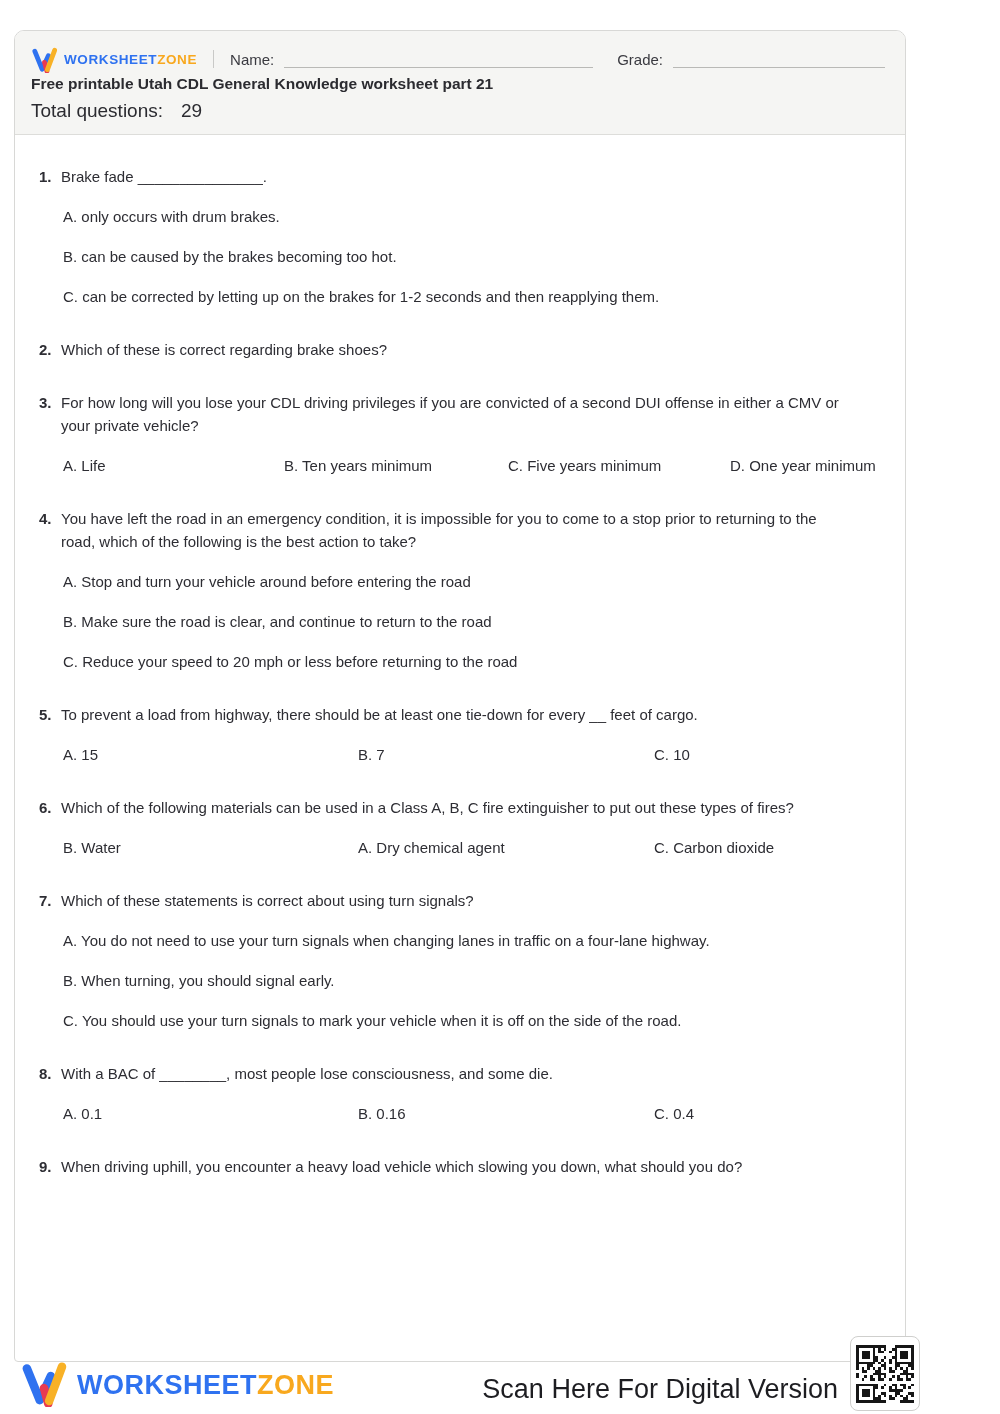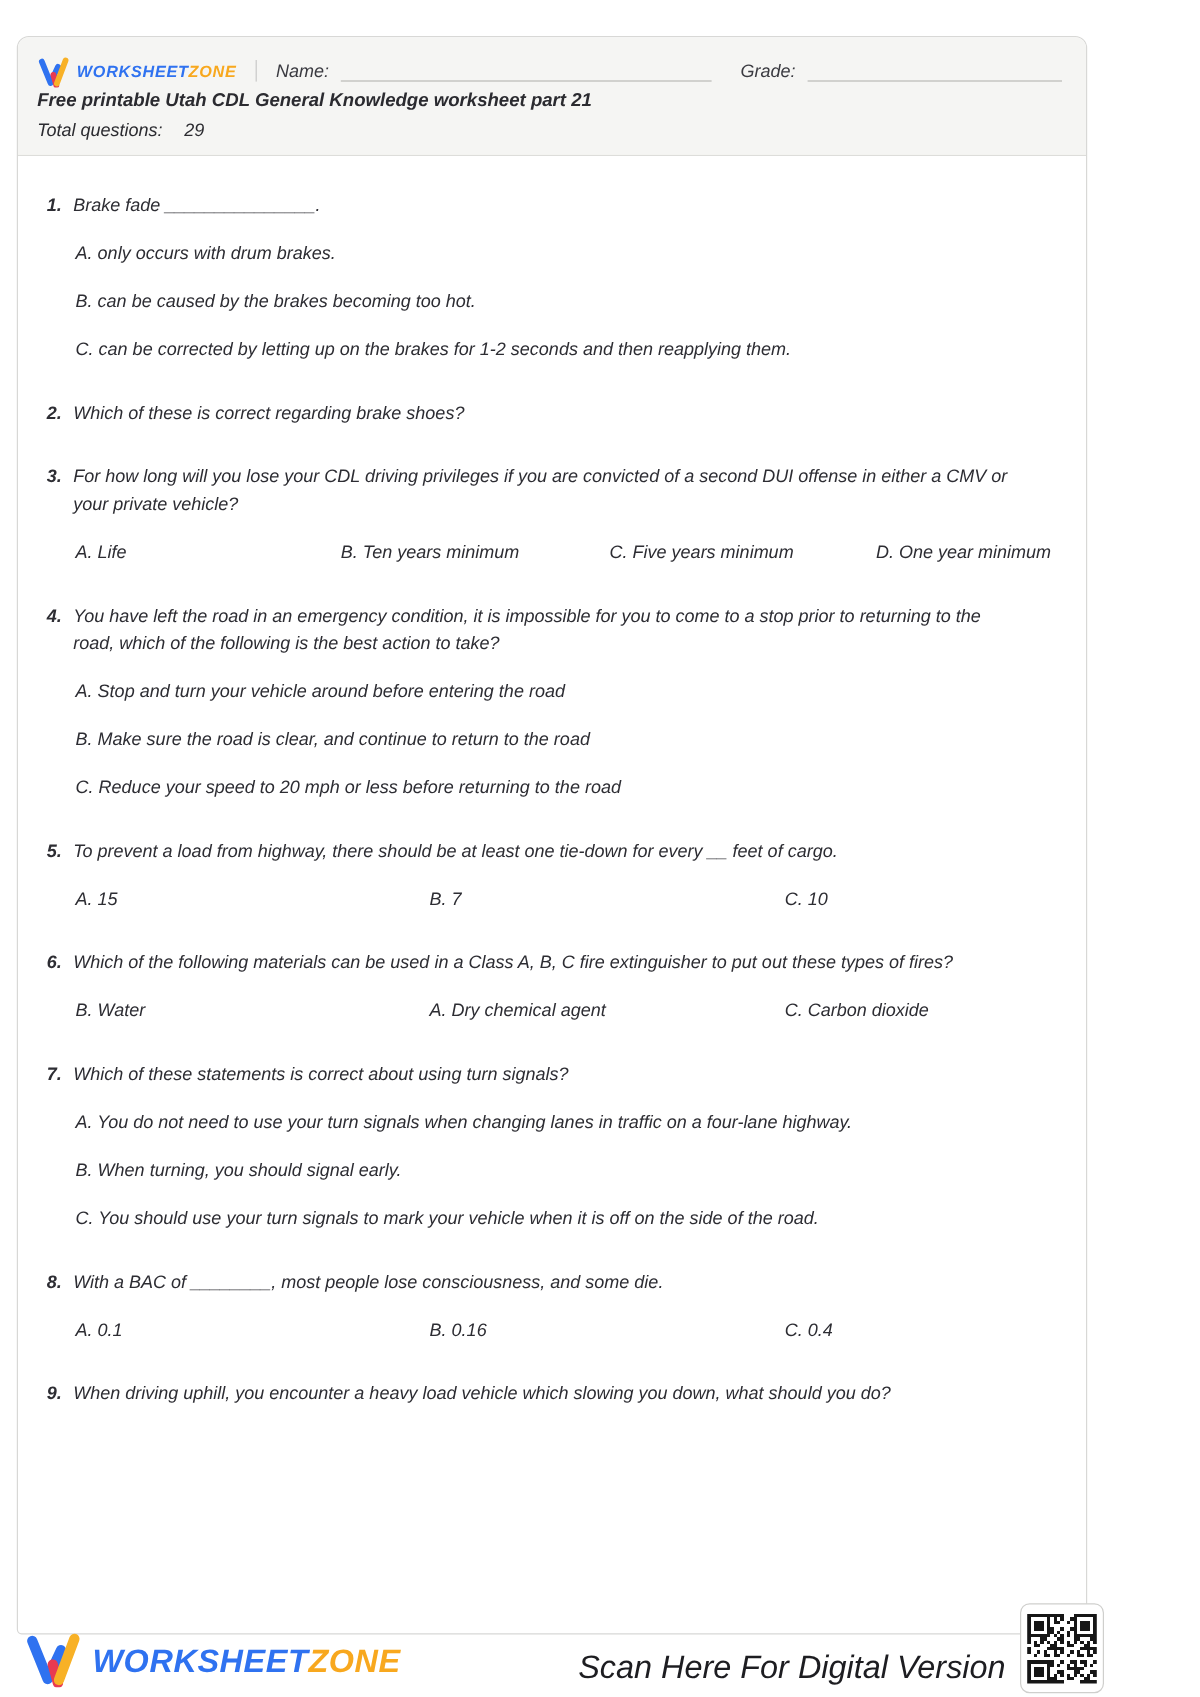--- a/index.html
+++ b/index.html
@@ -1,39 +1,39 @@
 <!DOCTYPE html>
 <html><head>
 <meta charset="utf-8">
 <style>
   * { margin:0; padding:0; box-sizing:border-box; }
   html,body { background:#fff; }
   body { font-family:"Liberation Sans", sans-serif; color:#2d2d33; }
-  .page { position:relative; width:924px; height:1414px; background:#fff; overflow:hidden;font-style:italic; }
+  .page { position:relative; width:924px; height:1414px; background:#fff; overflow:hidden; }
 
   
   .card { position:absolute; left:14px; right:18px; top:30px; bottom:52px;
           border:1px solid #d8d8d6; border-radius:10px 10px 4px 4px; background:#fff; }
 
   
   .header { background:#f5f5f3; border-bottom:1px solid #ddddda;
             border-radius:9px 9px 0 0; padding:12px 20px 12px 16px; }
   .header-row1 { display:flex; align-items:center; height:32px; }
   .logo { display:flex; align-items:center; gap:6px; }
   .logo svg { display:block; }
   .logo-text { font-weight:bold; font-size:13.5px; letter-spacing:.6px; }
   .logo-text .blue { color:#2f72f0; }
   .logo-text .orange { color:#f8a81e; }
   .v-divider { width:1px; height:18px; background:#c9c9c7; margin:0 16px; }
   .field-label { font-size:15px; color:#3a3a40; }
   .write-line { border-bottom:1px solid #b9b9b6; height:18px; }
   .name-line { flex:1; margin-left:10px; margin-right:24px; }
   .grade-line { width:212px; margin-left:10px; }
   .title { font-size:15.5px; font-weight:bold; color:#2b2b30; }
-  .total-row { font-size:15px; color:#2b2b30; margin-top:7px; }
+  .total-row { font-size:19px; color:#2b2b30; margin-top:7px; }
   .total-value { margin-left:18px; }
 
   
   .body { padding:14px 26px 0 24px; }
   .question { margin-top:30px; font-size:15px; }
   .question:first-child { margin-top:16px; }
   .q-head { display:flex; }
   .q-num { flex:none; width:22px; font-weight:bold; line-height:23px; }
   .q-text { flex:1; line-height:23px; padding-right:24px; }
   .options { margin-left:24px; }

